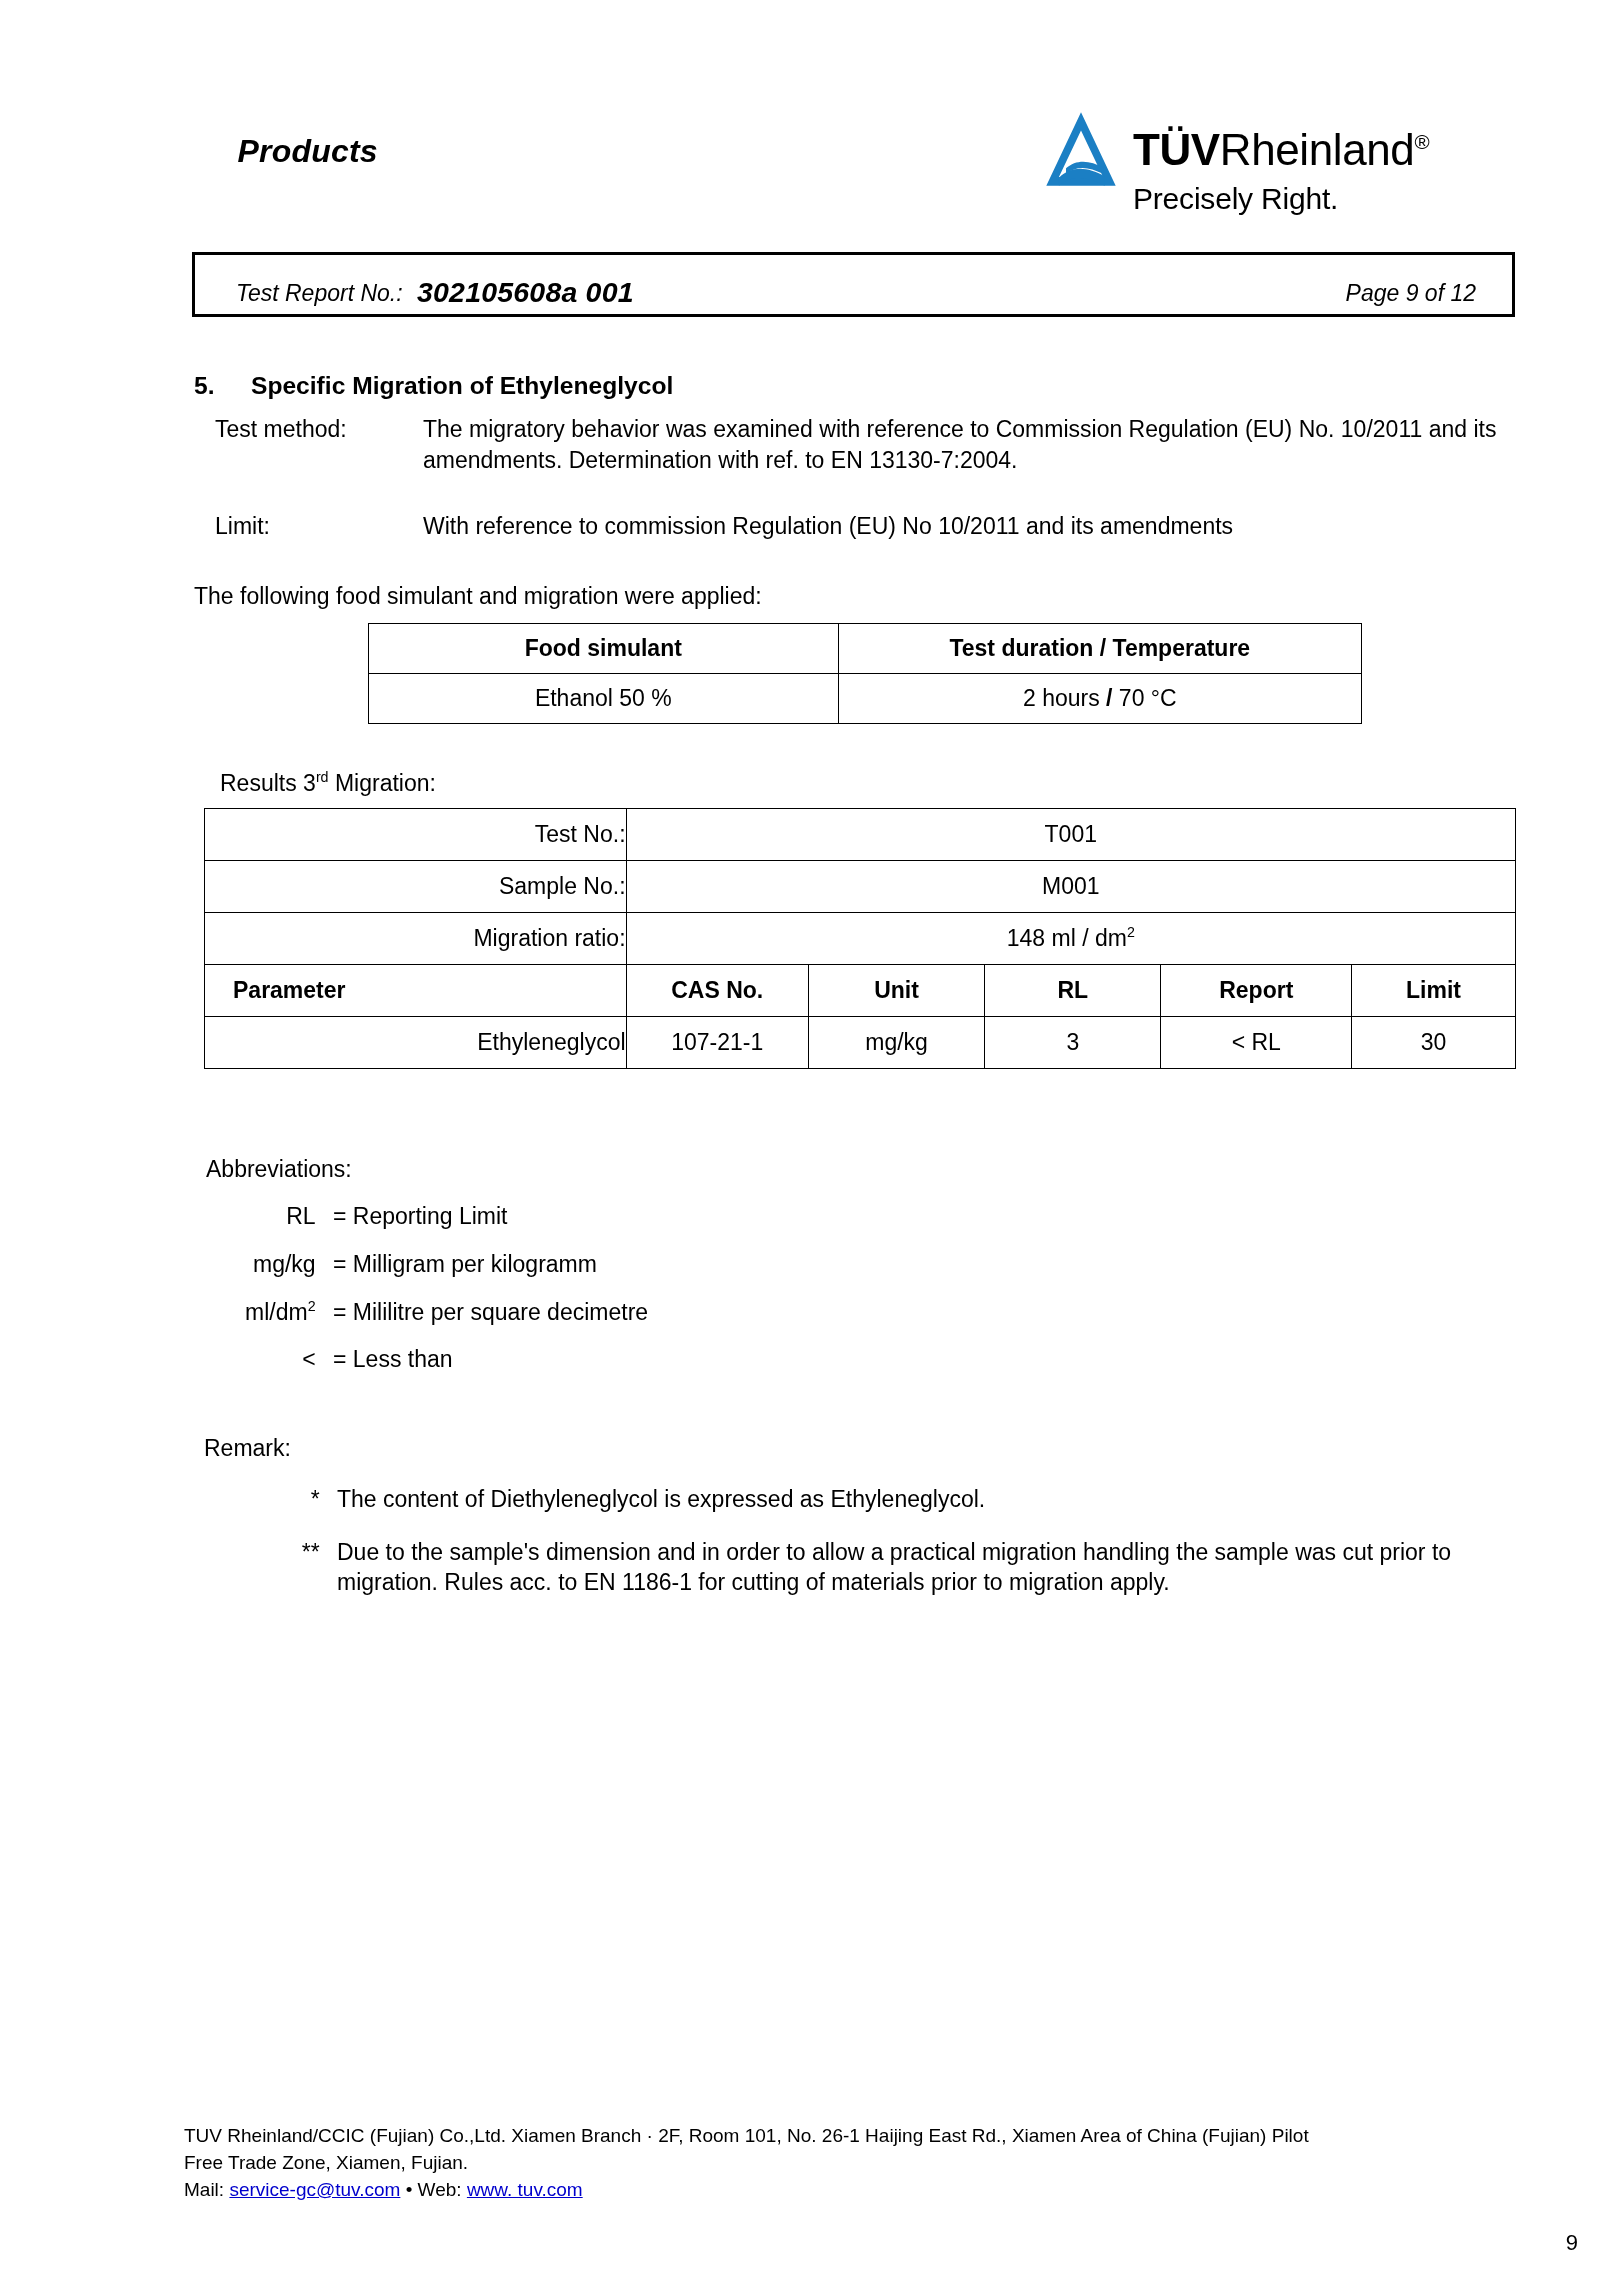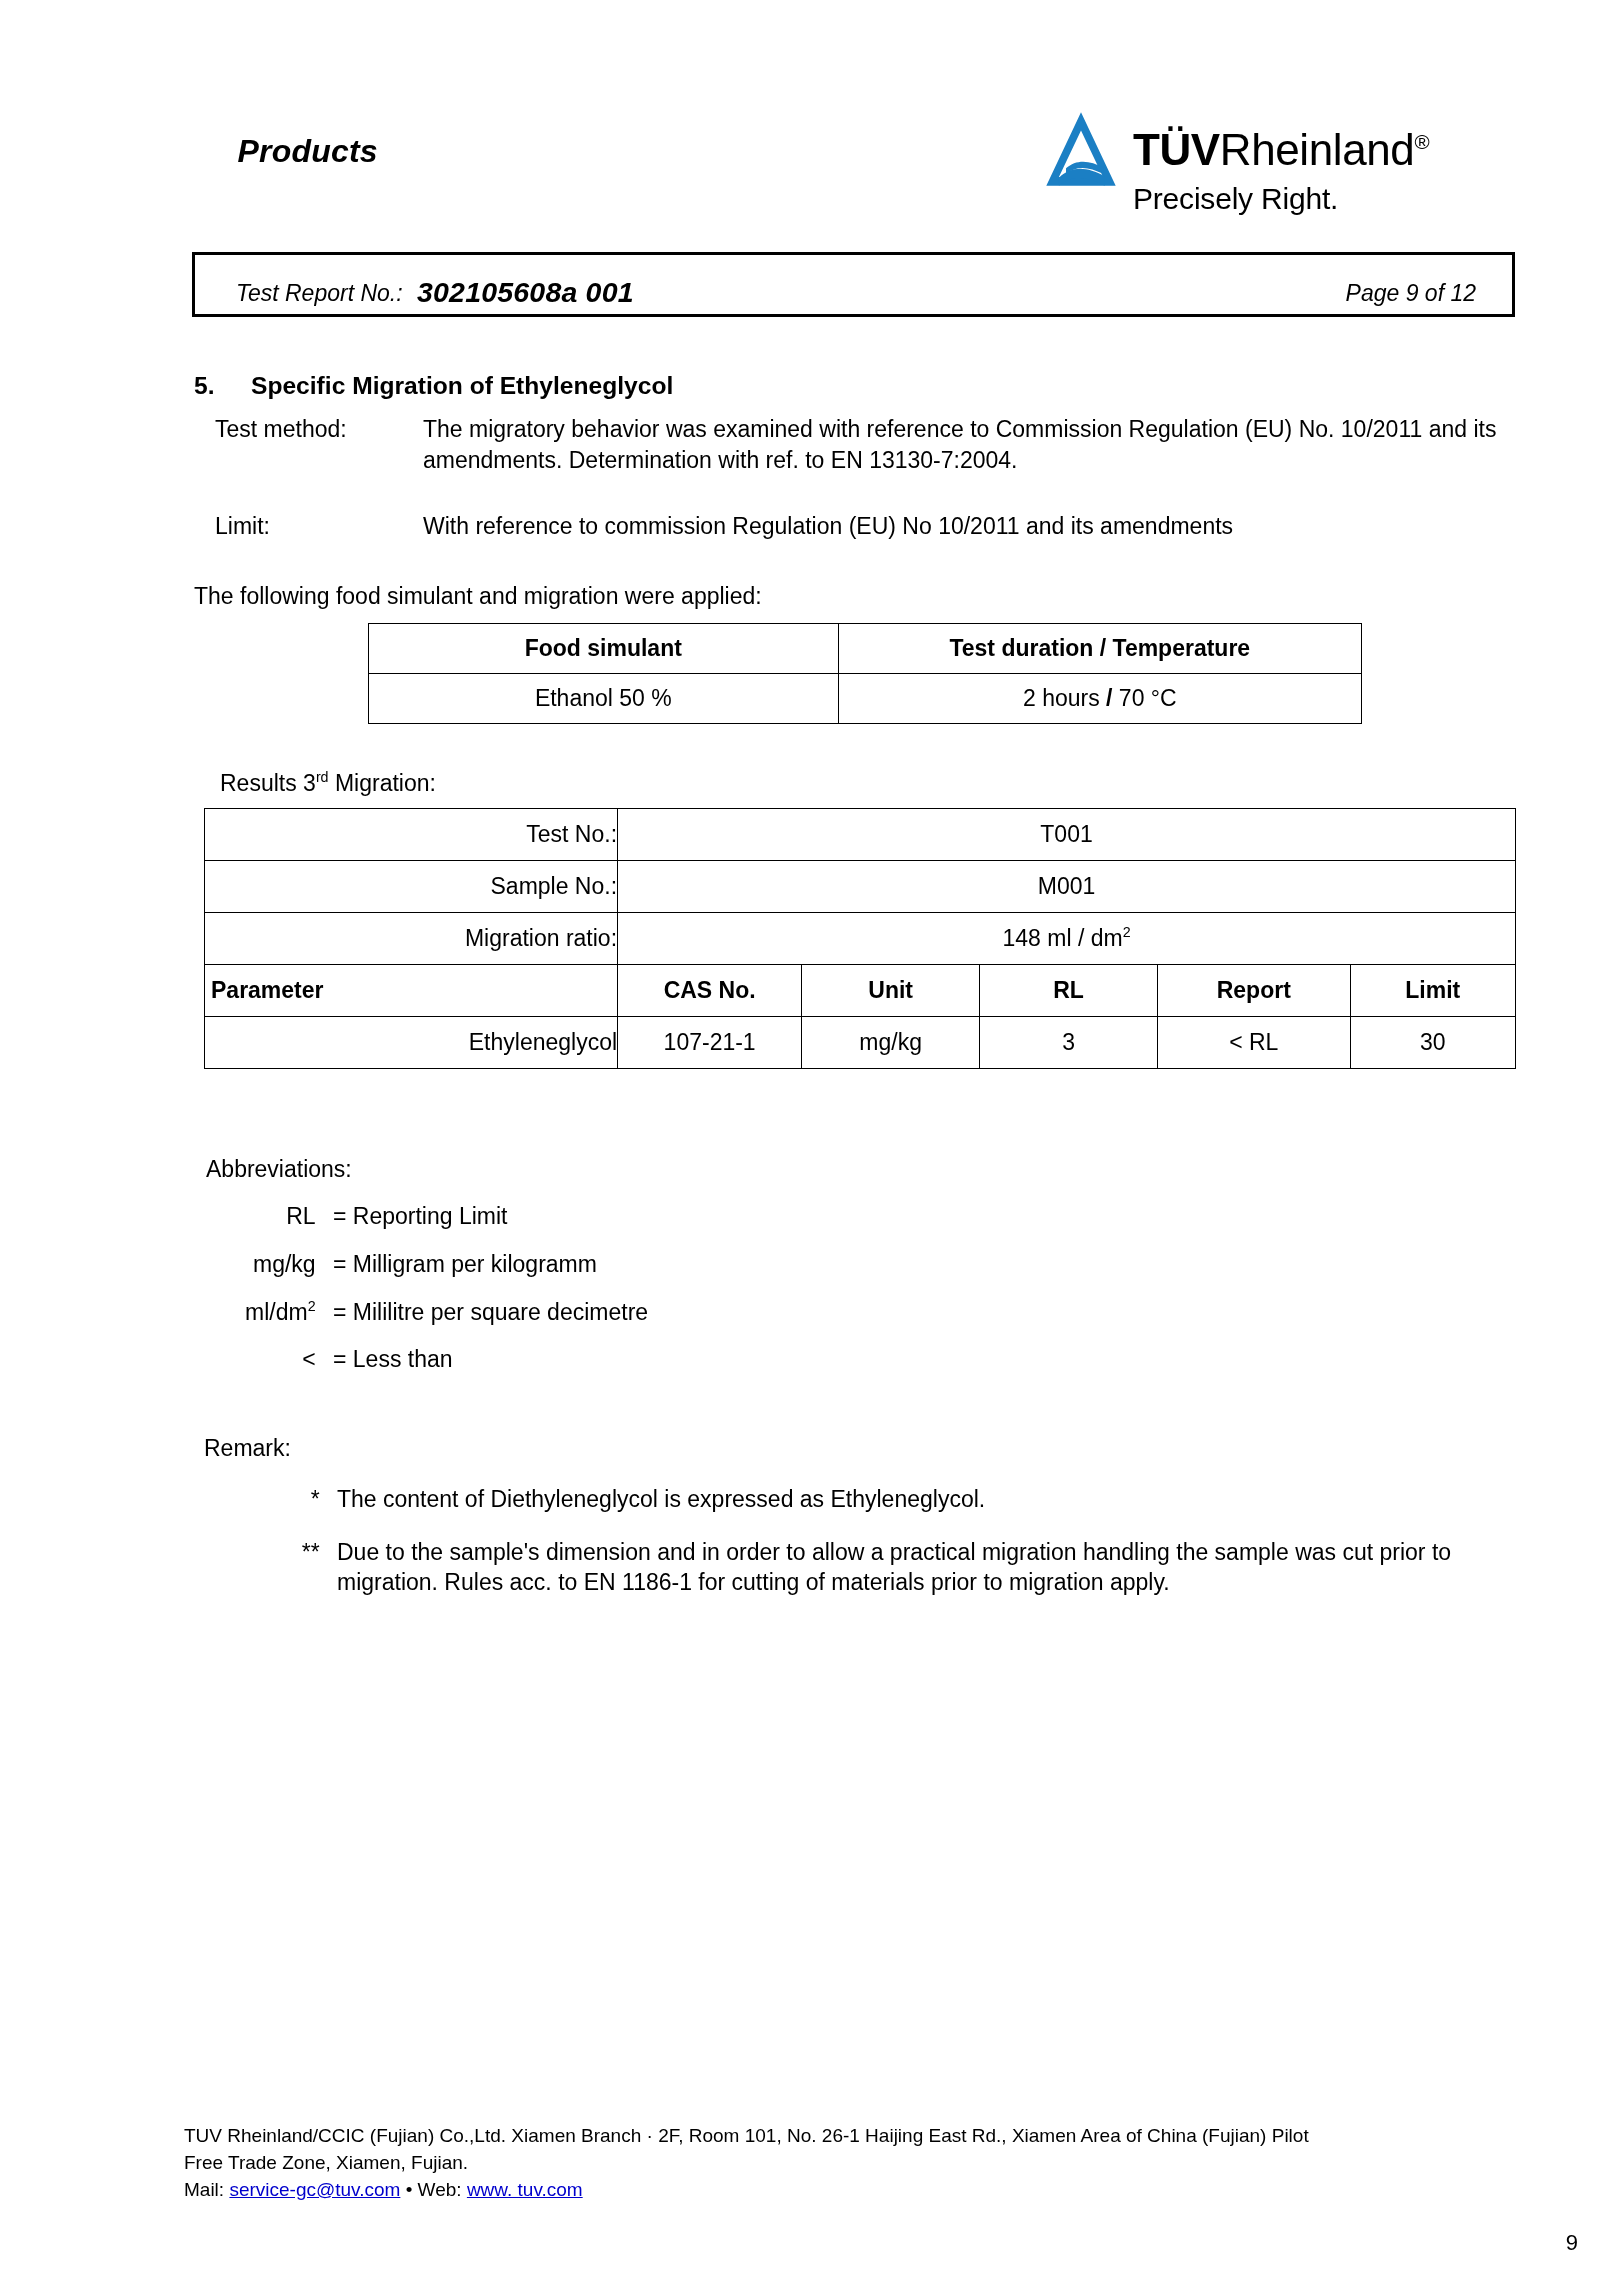--- a/index.html
+++ b/index.html
@@ -211,21 +211,21 @@
     text-align: right;
   }
   .results-table .ctr {
     text-align: center;
   }
   .results-table .hdr {
     font-weight: bold;
   }
   .results-table .hdr-param {
     width: 380px;
-    padding-left: 6px;
+    padding-left: 28px;
     text-align: left;
     font-weight: bold;
   }
   .w-cas { width: 176px; }
   .w-unit { width: 170px; }
   .w-rl { width: 170px; }
   .w-result { width: 184px; }
   .w-limit { width: 158px; }
 
   

